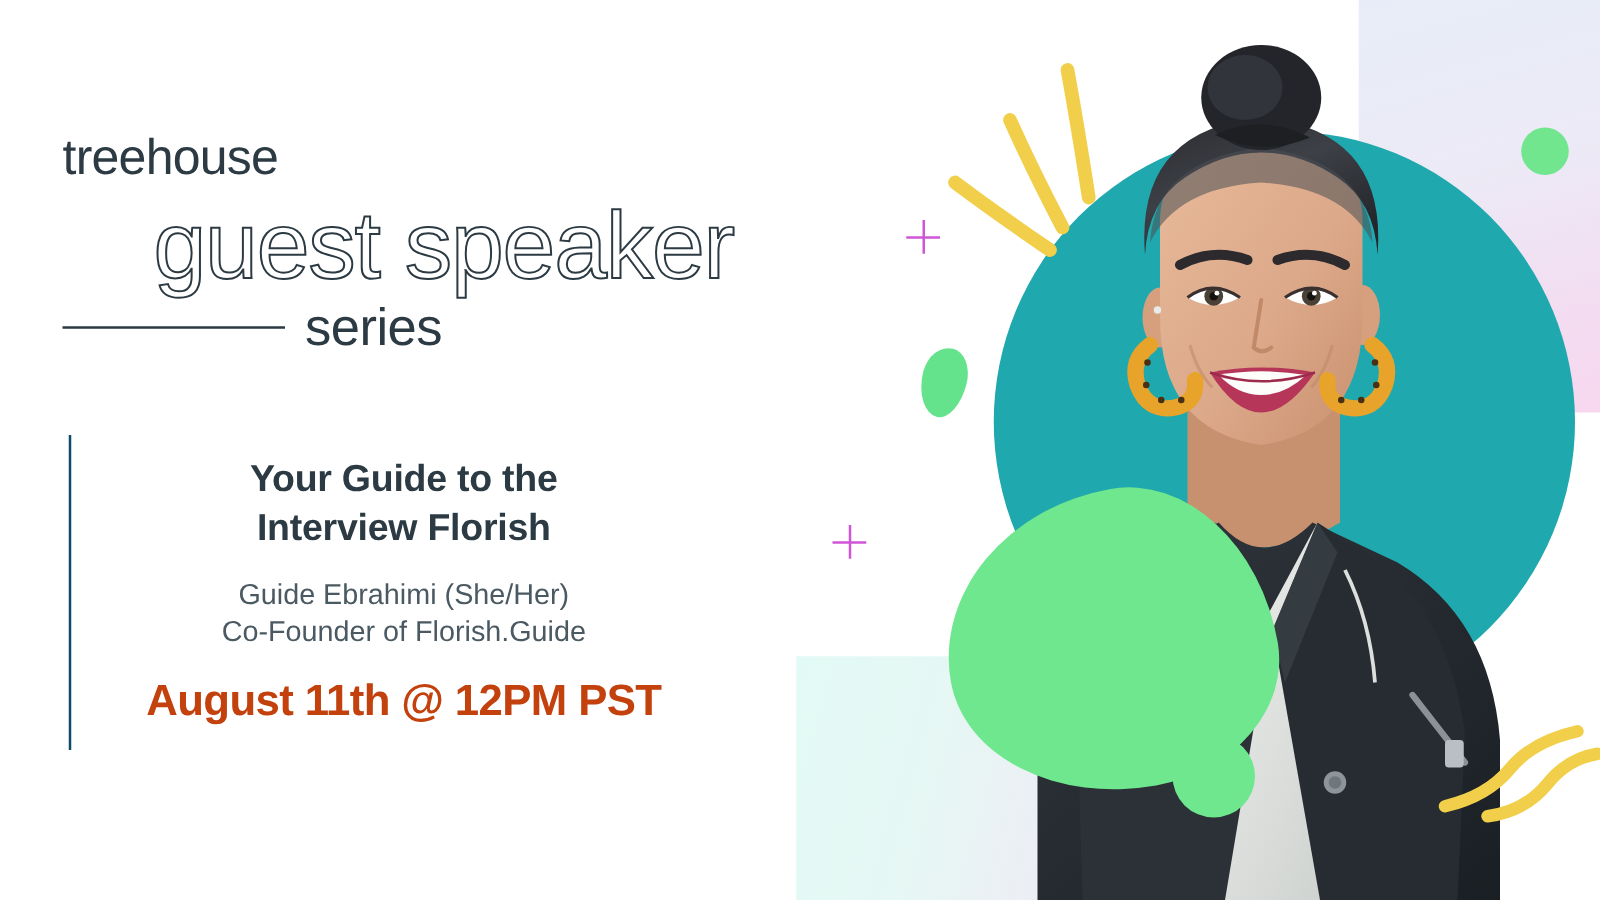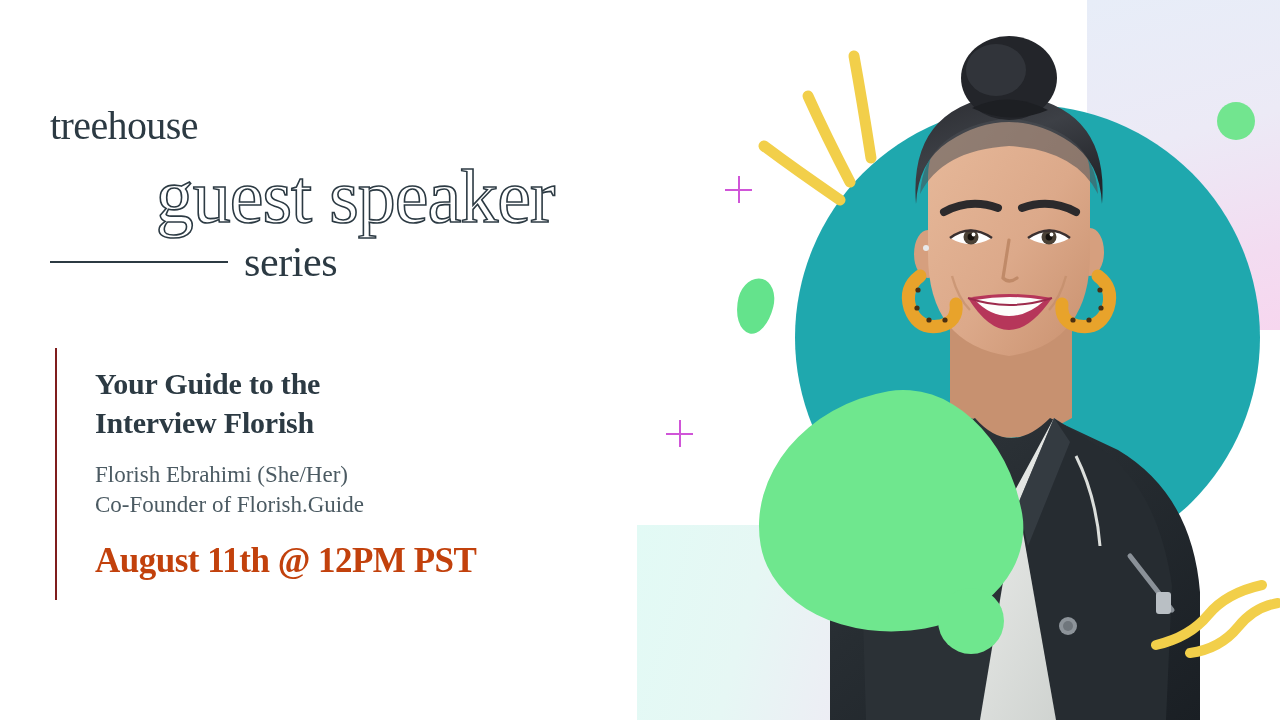--- a/index.html
+++ b/index.html
@@ -7,21 +7,21 @@
     margin: 0;
     padding: 0;
     background: #ffffff;
   }
   #stage {
     position: relative;
     width: 1280px;
     height: 720px;
     overflow: hidden;
     background: #ffffff;
-    font-family: Liberation Serif, serif;
+    font-family: Liberation Sans, sans-serif;
   }
 
   
   .panel-topright {
     position: absolute;
     left: 1087px; top: 0;
     width: 193px; height: 330px;
     background: linear-gradient(165deg, #e7edf8 0%, #eceaf6 42%, #f3dcf1 78%, #f7d7ef 100%);
   }
   .panel-bottom {
@@ -138,23 +138,24 @@
     color: #2c3a43;
     letter-spacing: -0.4px;
     line-height: 1;
   }
 
   
   .details {
     position: absolute;
     left: 55px; top: 348px;
     height: 252px;
-    padding-left: 38px;
-    border-left: 2px solid #7f1d1d;
+    padding-left: 60px;
+    border-left: 2px solid #0c4a6e;
     box-sizing: border-box;
+    text-align: center;
   }
   .talk-title {
     font-size: 30px;
     font-weight: 600;
     color: #2c3a43;
     line-height: 1.3;
     margin: 16px 0 0 0;
     letter-spacing: -0.2px;
   }
   .talk-title span { display: block; }
@@ -330,18 +331,18 @@
       <span class="series-rule"></span>
       <span class="series-word">series</span>
     </div>
   </div>
 
   <div class="details">
     <h2 class="talk-title">
       <span>Your Guide to the</span>
       <span>Interview Florish</span>
     </h2>
-    <p class="speaker-name">Florish Ebrahimi (She/Her)</p>
+    <p class="speaker-name">Guide Ebrahimi (She/Her)</p>
     <p class="speaker-role">Co-Founder of Florish.Guide</p>
     <p class="event-when">August 11th @ 12PM PST</p>
   </div>
 
 </div>
 
 </body></html>

